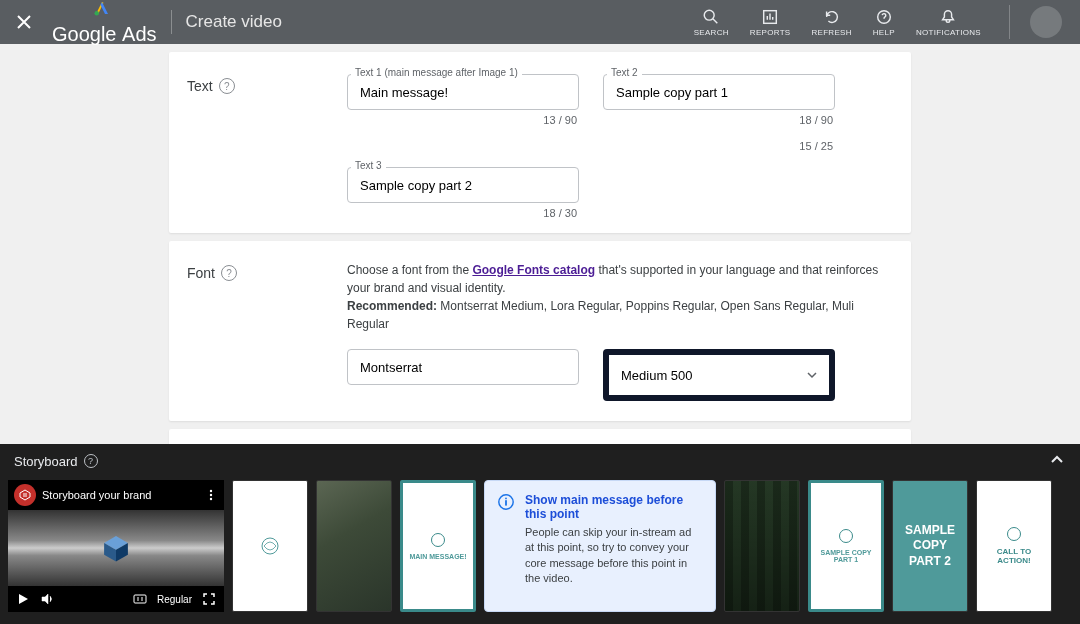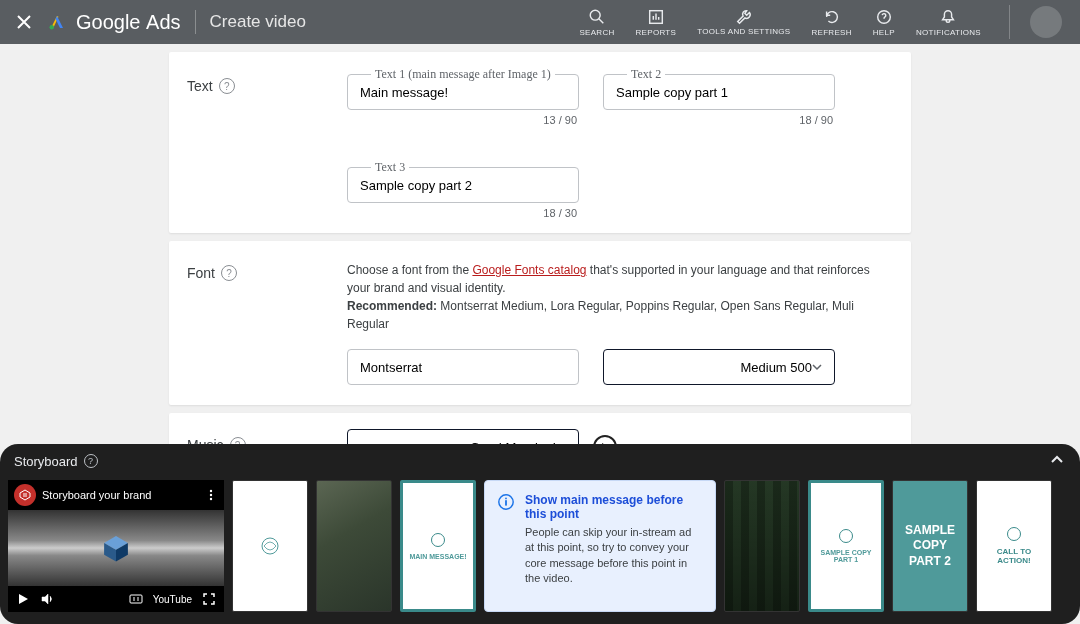--- a/index.html
+++ b/index.html
@@ -2,21 +2,21 @@
 <html><head>
 <meta charset="utf-8">
 <style>
   * { box-sizing: border-box; margin: 0; padding: 0; font-family: Arial, "Helvetica Neue", sans-serif; }
   body { background: #f0f0f0; width: 1080px; height: 624px; overflow: hidden; }
 
   
   .header { background: #595d61; height: 44px; display: flex; align-items: center; color: #fff; padding: 0 10px; }
   .close-x { width: 28px; height: 28px; display:flex; align-items:center; justify-content:center; cursor:pointer;}
   .close-x svg { width: 16px; height: 16px; stroke: #fff; stroke-width: 2; }
-  .logo { margin-left: 10px; display:flex; align-items:center; gap:6px;}
+  .logo { margin-left: 10px; display:flex; align-items:center; gap:6px;flex-direction:column;}
   .logo-tri { width: 18px; height:18px;}
   .brand { font-size: 20px; font-weight: 400; margin-left: 4px; }
   .brand .g { font-weight: 400; }
   .brand .ads { font-weight: 500; }
   .vsep { width:1px; height:24px; background: rgba(255,255,255,0.3); margin: 0 14px;}
   .page-title { font-size: 17px; color: #e6e6e6; }
   .header-spacer { flex:1; }
   .nav-icons { display:flex; gap: 21px; margin-right: 16px;}
   .nav-item { display:flex; flex-direction:column; align-items:center; font-size:8px; letter-spacing:0.3px; cursor:pointer; color:#e8eaed; }
   .nav-item svg { width:18px; height:18px; margin-bottom:2px; stroke:#e8eaed; fill:none; stroke-width:1.6;}
@@ -25,37 +25,37 @@
 
   
   .main { padding: 0 0 10px 0; }
   .card { background:#fff; width: 742px; margin: 8px auto; border-radius:2px; box-shadow:0 1px 2px rgba(0,0,0,0.08); padding: 20px 20px 20px 18px; display:flex;}
   .card-label-col { width: 160px; display:flex; align-items:flex-start; gap:6px; padding-top:4px;}
   .card-label { font-size:14px; color:#3c4043;}
   .help-ic { width:16px;height:16px; border:1.5px solid #8a8e93; border-radius:50%; display:flex;align-items:center;justify-content:center;font-size:10px;color:#8a8e93;}
   .fields { flex:1; }
   .two-col { display:flex; gap:24px; }
   .field-wrap { position:relative; width: 232px; }
-  .field-lbl { position:absolute; top:-7px; left:24px; background:#fff; padding:0 4px; font-size:12px; color:#5f6368;font-family:Liberation Serif, serif;}
+  .field-lbl { position:absolute; top:-7px; left:4px; background:#fff; padding:0 4px; font-size:10px; color:#5f6368;}
   .txt-input { width:100%; height:36px; border:1px solid #c0c3c7; border-radius:4px; padding: 0 12px; font-size:13px; outline:none;}
   .counter { font-size:11px; color:#5f6368; text-align:right; margin:4px 2px 10px 0;}
   .font-desc { font-size:12px; color:#3c4043; line-height:1.5; margin-bottom:16px;}
-  .font-desc a { color:#b91c1c; text-decoration:underline;}
+  .font-desc a { color:#4c1d95; text-decoration:underline;font-weight:bold;}
   .font-desc b { font-weight:600;}
-  .select-input { width:100%; height:36px; border:1px solid #0f172a; border-radius:4px; padding:0 12px; font-size:13px; background:#fff; display:flex; align-items:center; justify-content:flex-end; cursor:pointer;}
+  .select-input { width:100%; height:52px; border:6px solid #0f172a; border-radius:4px; padding:0 12px; font-size:13px; background:#fff; display:flex; align-items:center; justify-content:space-between; cursor:pointer;}
   .chev { width:10px;height:10px;}
   .music-row { display:flex; align-items:center; gap:14px;}
   .play-btn { width:24px;height:24px; border:2px solid #222; border-radius:50%; display:flex;align-items:center;justify-content:center; cursor:pointer;}
   .play-btn svg { width:10px;height:10px;}
   .btn-row { width: 742px; margin: 10px auto 0; display:flex; gap:18px; align-items:center;}
   .btn-primary { background:#1a73e8; color:#fff; border:none; padding:10px 16px; font-size:13px; border-radius:4px; cursor:pointer;}
   .btn-text { background:none; border:none; color:#3c4043; font-size:13px; cursor:pointer;}
 
   
-  .storyboard { position:absolute; bottom:0; left:0; right:0; background:#1f1f1f; height:180px;border-radius:18px;}
+  .storyboard { position:absolute; bottom:0; left:0; right:0; background:#1f1f1f; height:180px;}
   .sb-header { height:34px; display:flex; align-items:center; padding:0 14px; color:#e8eaed; font-size:13px;}
   .sb-header .help-ic { border-color:#bdc1c6; color:#bdc1c6; margin-left:6px; width:14px;height:14px;font-size:9px;}
   .sb-collapse { margin-left:auto; cursor:pointer;}
   .sb-body { display:flex; gap:8px; padding: 2px 8px 8px 8px; align-items:flex-start; height:146px;}
   .frame { width:76px; height:132px; border-radius:2px; border:1px solid #333; background:#fff; display:flex; flex-direction:column; align-items:center; justify-content:center; font-size:7px; text-align:center; padding:4px; overflow:hidden;}
   .frame.border-teal { border:3px solid #3a8a8a;}
   .frame.bg-teal { background:#4f9a9a; color:#fff;}
   .frame .mini-icon { width:14px;height:14px; border:1.5px solid #3a8a8a; border-radius:50%; margin-bottom:6px;}
   .frame-photo { background: linear-gradient(150deg, #5b6653 0%, #3d4a38 40%, #2a352a 100%); }
   .frame-greenhouse { background: repeating-linear-gradient(90deg,#2d3a2d,#2d3a2d 8px,#3f4f3f 8px,#3f4f3f 16px), linear-gradient(#4a5a4a,#2a352a); background-blend-mode:overlay;}
@@ -105,26 +105,20 @@
     </div>
     <div class="nav-item">
       <svg viewBox="0 0 20 20">
           <rect x="3" y="3" width="14" height="14"></rect>
           <path d="M7 13 V9 M10 13 V6 M13 13 V10"></path>
         </svg>
       <span>REPORTS</span>
     </div>
     <div class="nav-item">
       <svg viewBox="0 0 20 20">
-          <path d="M13 3 a4 4 0 0 0 -4 6 L3 15 l2 2 6-6 a4 4 0 0 0 5-6 l-3 3 -2-2 z"></path>
-        </svg>
-      <span style="line-height:1;">TOOLS AND SETTINGS</span>
-    </div>
-    <div class="nav-item">
-      <svg viewBox="0 0 20 20">
           <path d="M4 10 a6 6 0 1 1 2 4.5 M4 4 v4 h4"></path>
         </svg>
       <span>REFRESH</span>
     </div>
     <div class="nav-item">
       <svg viewBox="0 0 20 20">
           <circle cx="10" cy="10" r="7"></circle>
           <path d="M8 8 a2 2 0 1 1 3 2 c-1 .5-1 1-1 2 M10 15 v0"></path>
         </svg>
       <span>HELP</span>
@@ -166,20 +160,21 @@
       </div>
       <div class="two-col">
         <div style="width:232px;margin-top:31px;">
           <div class="field-wrap">
             <span class="field-lbl">Text 3</span>
             <input class="txt-input" value="Sample copy part 2" style="">
           </div>
           <div class="counter">18 / 30</div>
         </div>
         <div style="width:232px;">
+          <div class="counter">15 / 25</div>
         </div>
       </div>
     </div>
   </div>
 
   <div class="card">
     <div class="card-label-col">
       <span class="card-label">Font</span>
       <span class="help-ic">?</span>
     </div>
@@ -271,21 +266,21 @@
             <path d="M3 2 L12 7 L3 12 Z"></path>
           </svg>
         <svg viewBox="0 0 14 14">
             <path d="M2 5 h3 l3-3 v10 l-3-3 H2 Z M10 4 q3 3 0 6" fill="#fff" stroke="#fff" stroke-width="0.5"></path>
           </svg>
         <div style="flex:1"></div>
         <svg viewBox="0 0 14 14">
             <rect x="1" y="3" width="12" height="8" rx="1" fill="none" stroke="#fff"></rect>
             <path d="M4 6 h2 M4 8 h2 M8 6 h2 M8 8 h2" stroke="#fff"></path>
           </svg>
-        <span class="wm">YouTube</span>
+        <span class="wm">Regular</span>
         <svg viewBox="0 0 14 14">
             <path d="M2 5 V2 h3 M12 5 V2 h-3 M2 9 v3 h3 M12 9 v3 h-3" fill="none" stroke="#fff" stroke-width="1.5"></path>
           </svg>
       </div>
     </div>
 
     <div class="frame">
       <svg width="22" height="22" viewBox="0 0 22 22">
           <circle cx="11" cy="11" r="8" fill="none" stroke="#4f9a9a" stroke-width="1"></circle>
           <path d="M5 11 q6 -8 12 0 q-6 8 -12 0" fill="none" stroke="#4f9a9a" stroke-width="0.8"></path>

